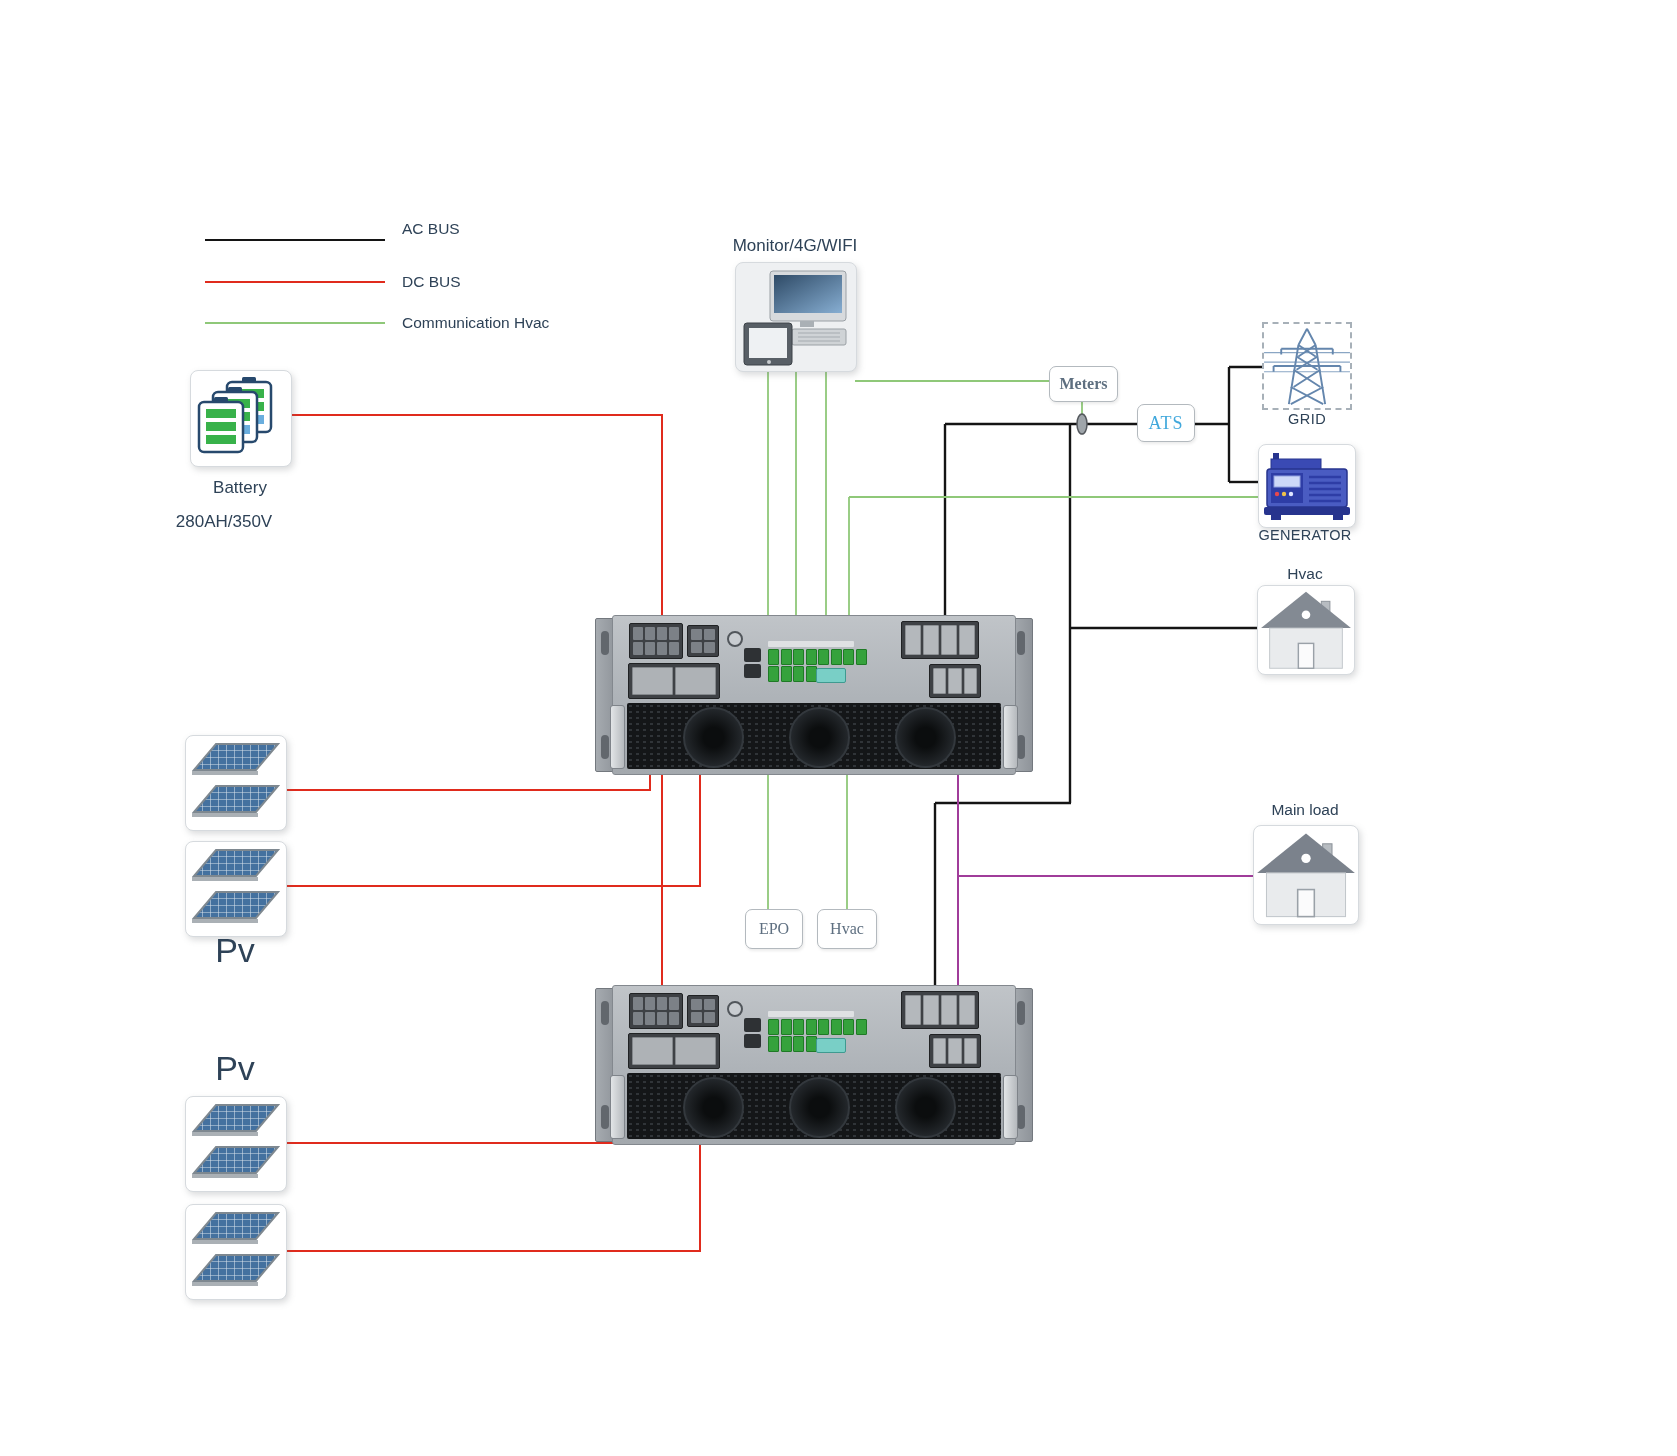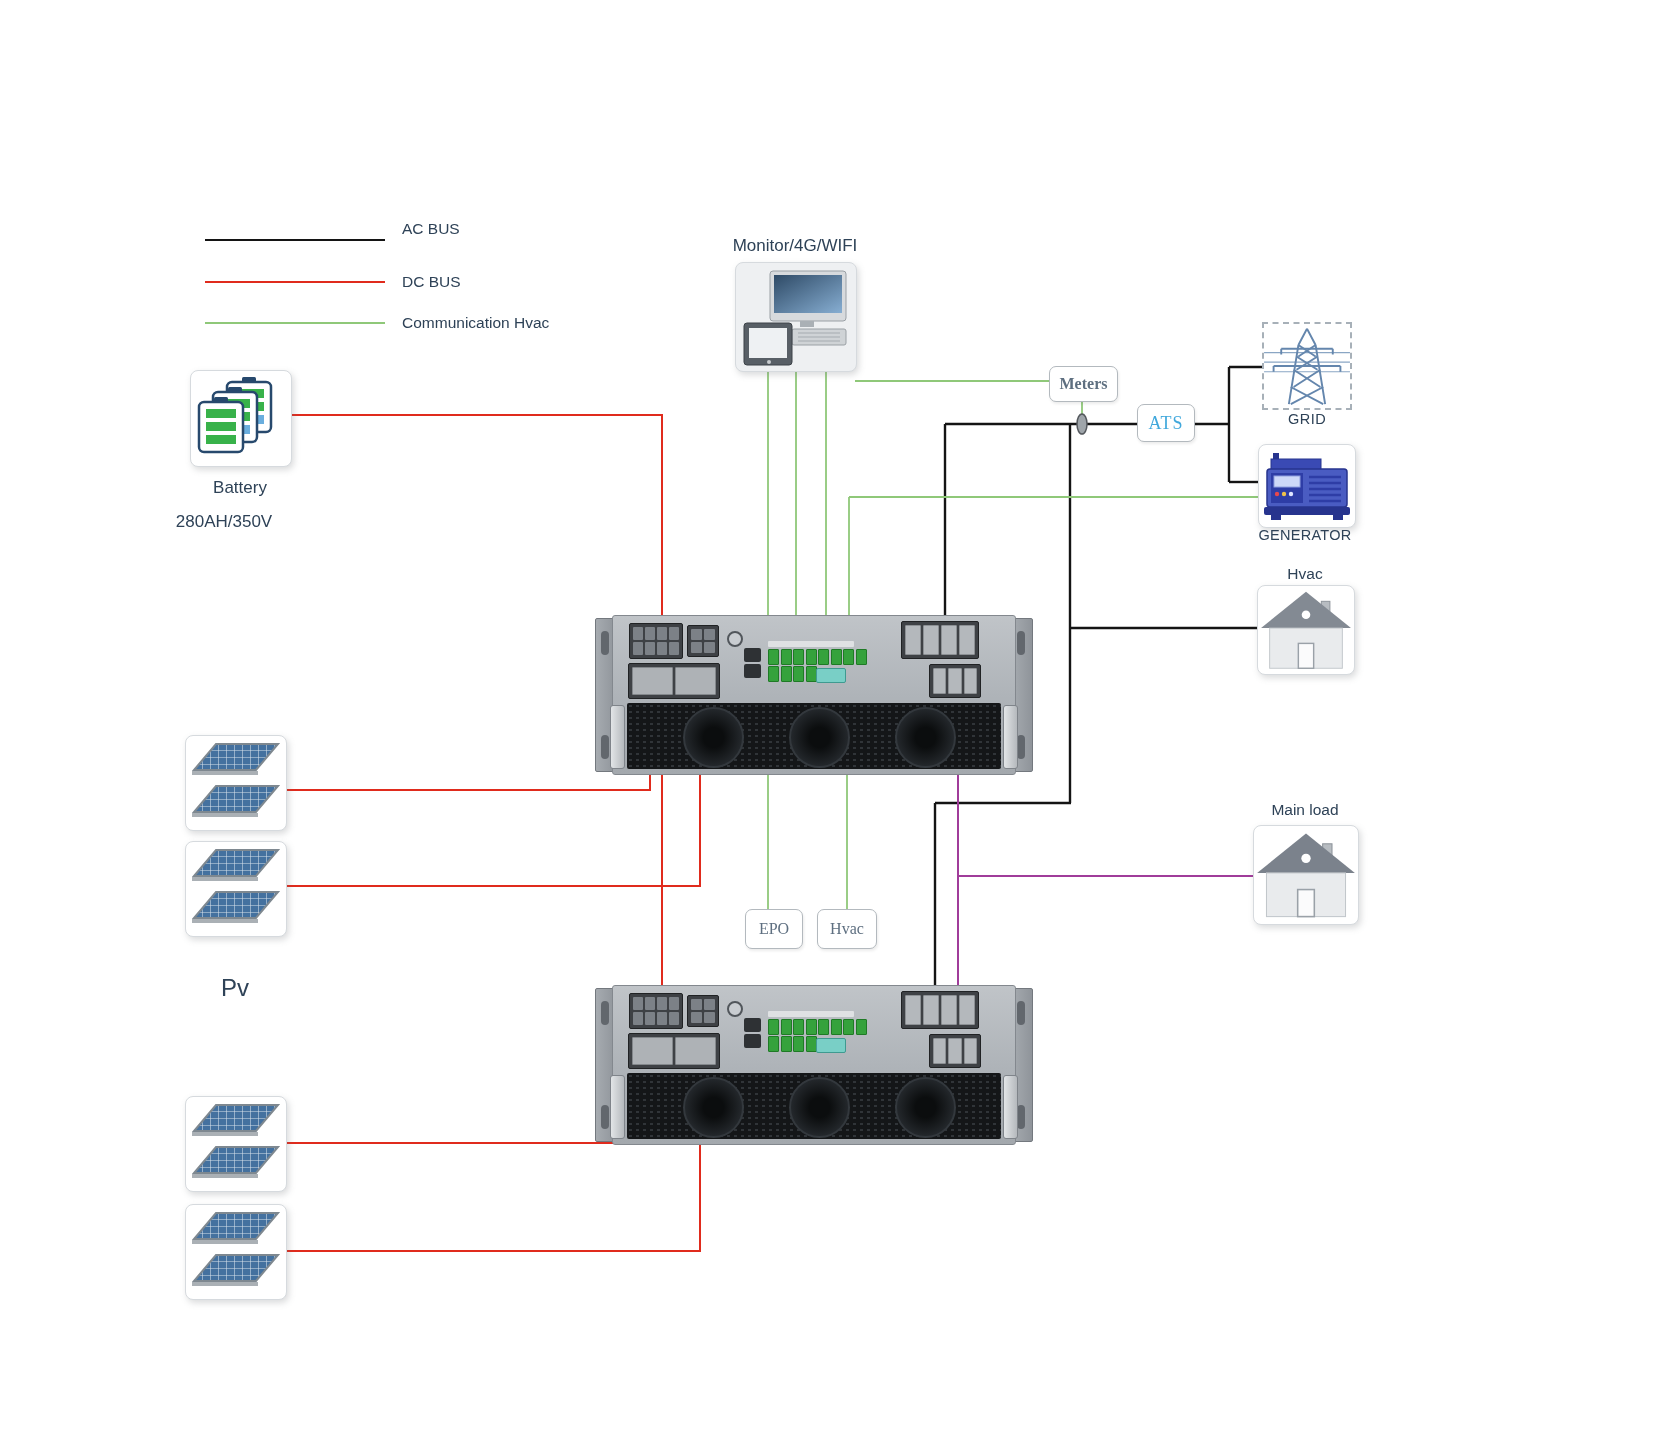--- a/index.html
+++ b/index.html
@@ -33,21 +33,21 @@
   .grid-box{position:absolute;left:1262px;top:322px;width:90px;height:88px;border:2px dashed #a7b0b8;
             background:#fff;box-sizing:border-box;}
   
   .lbl-monitor{left:710px;top:236px;width:170px;text-align:center;font-size:17px;}
   .lbl-battery{left:190px;top:478px;width:100px;text-align:center;font-size:17px;}
   .lbl-batspec{left:158px;top:512px;width:132px;text-align:center;font-size:17px;}
   .lbl-grid{left:1262px;top:411px;width:90px;text-align:center;font-size:14.5px;letter-spacing:.5px;}
   .lbl-generator{left:1246px;top:527px;width:118px;text-align:center;font-size:14.5px;letter-spacing:.3px;}
   .lbl-load{left:1257px;top:565px;width:96px;text-align:center;font-size:15.5px;}
   .lbl-mainload{left:1253px;top:801px;width:104px;text-align:center;font-size:15.5px;}
-  .lbl-pv{font-size:24px;width:100px;text-align:center;margin-top:44px;}
+  .lbl-pv{font-size:34px;width:100px;text-align:center;}
   .lbl-pv-upper{left:185px;top:930px;}
   .lbl-pv-lower{left:185px;top:1048px;}
   
   .inverter{position:absolute;width:438px;height:160px;}
   .inv-ear{position:absolute;top:3px;bottom:3px;width:20px;background:linear-gradient(90deg,#a6abb0,#8f949a);
            border:1px solid #73787e;border-radius:2px;}
   .inv-ear.l{left:0;}.inv-ear.r{right:0;}
   .inv-ear i{position:absolute;left:5px;width:8px;height:24px;background:#62676d;border-radius:4px;display:block;}
   .inv-ear i.t{top:12px;}.inv-ear i.b{bottom:12px;}
   .inv-body{position:absolute;left:17px;right:17px;top:0;bottom:0;border:1px solid #83888e;border-radius:3px;

